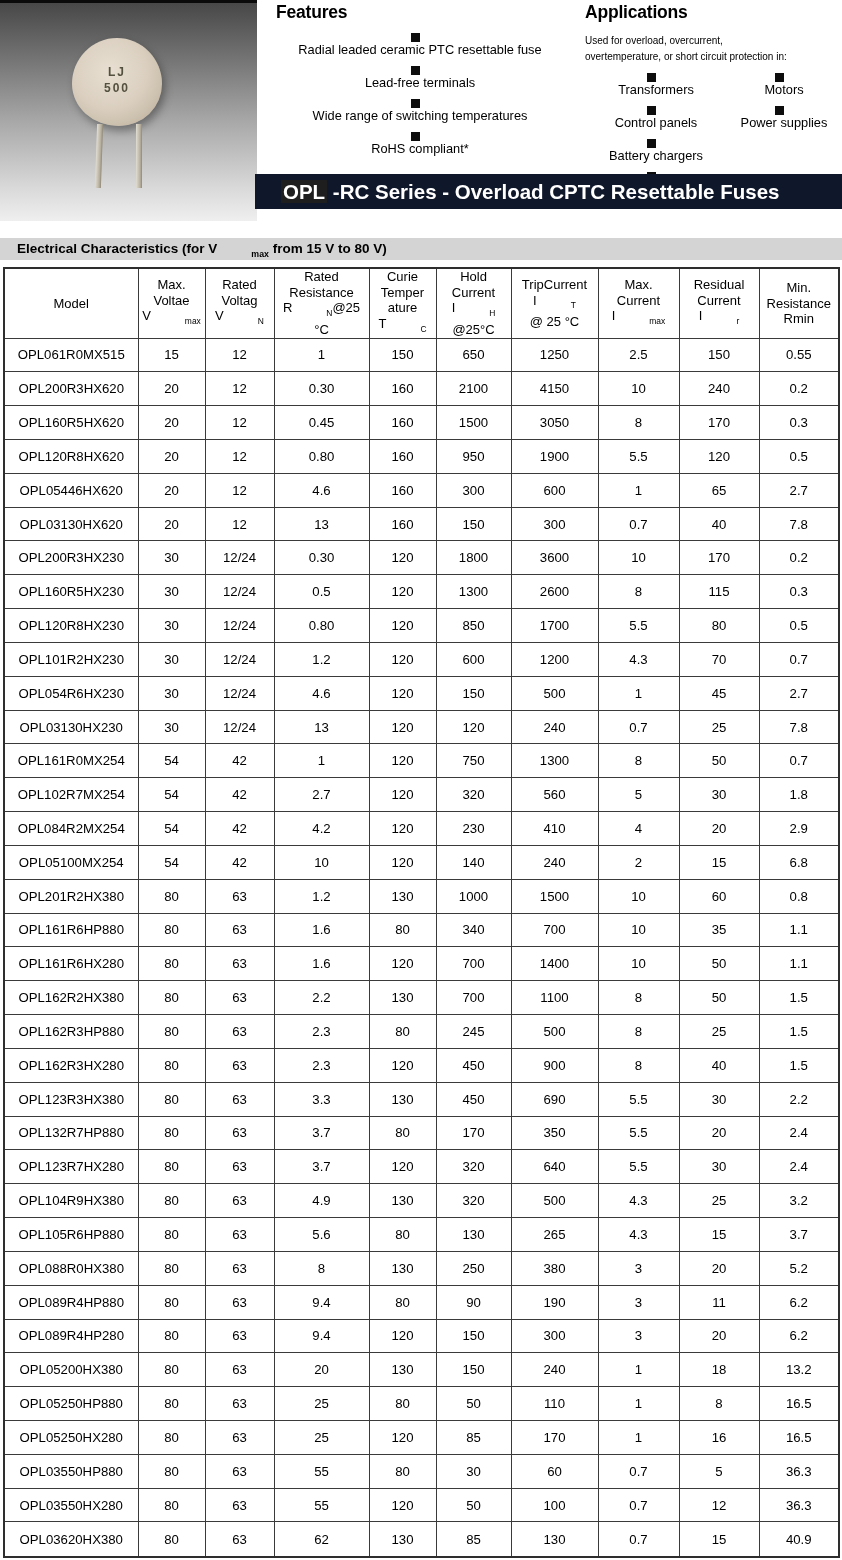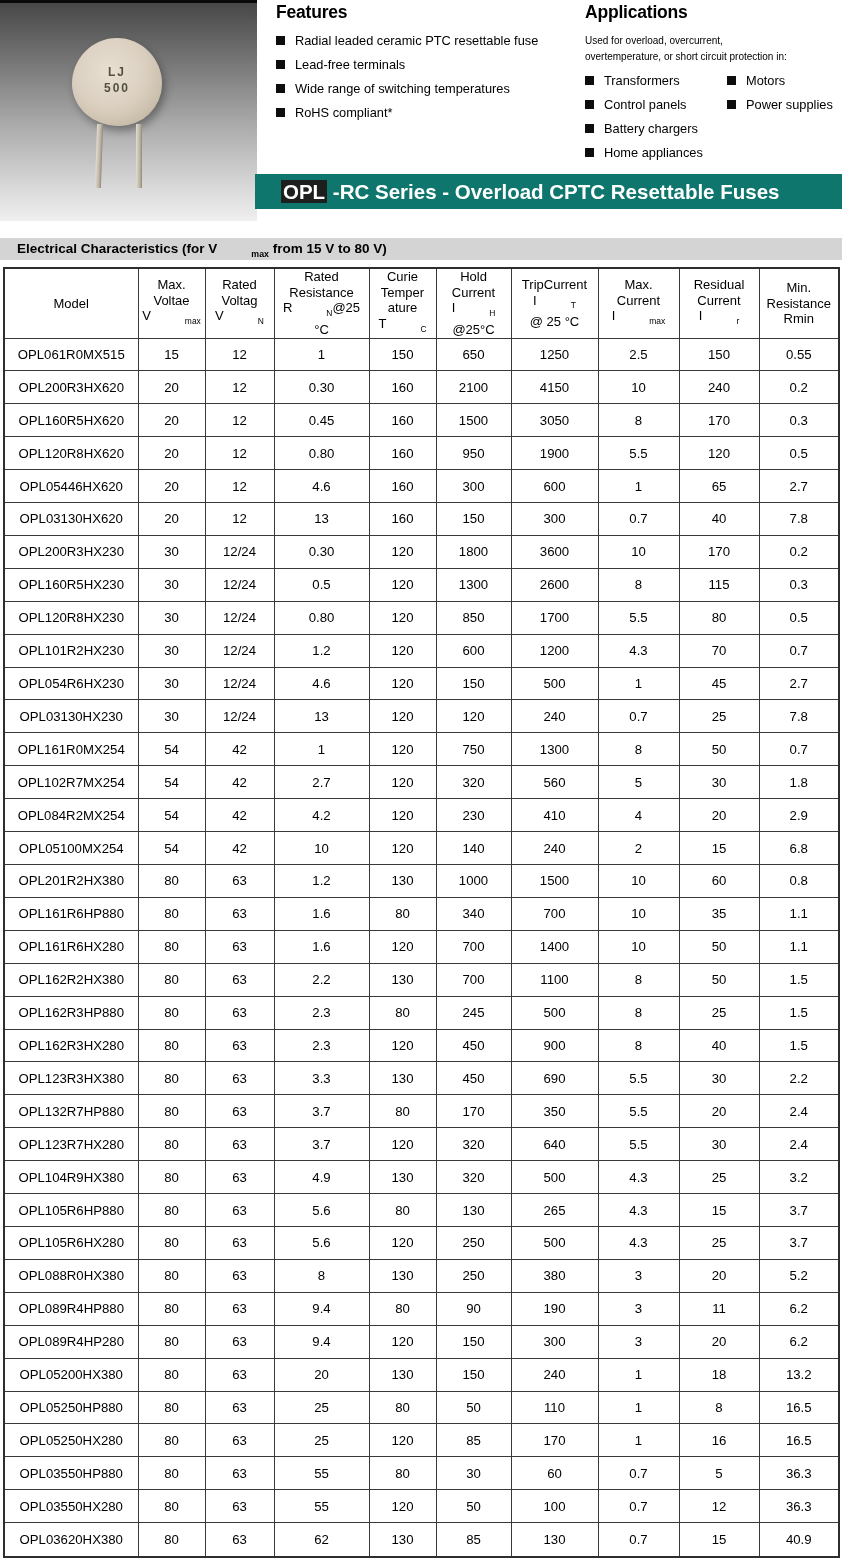--- a/index.html
+++ b/index.html
@@ -30,30 +30,30 @@
   }
   .leg { position: absolute; width: 6px; background: linear-gradient(90deg, #e2ddd2, #b6af9e 70%, #8f8878); }
   .leg-left  { left: 96px;  top: 124px; height: 64px; transform: rotate(2deg); }
   .leg-right { left: 136px; top: 124px; height: 64px; }
 
   
   .features { position: absolute; left: 276px; top: 2px; width: 288px; }
   .applications { position: absolute; left: 585px; top: 2px; width: 256px; }
   h2.block-title { font-size: 17.5px; font-weight: bold; margin: 0 0 10px 0; letter-spacing: -0.2px; }
   .intro { font-size: 10px; line-height: 15.5px; margin: 1px 0 9px 0; }
-  .bullet-item { display: flex; align-items: center; margin-bottom: 9px; font-size: 12.8px; }
+  .bullet-item { display: flex; align-items: center; margin-bottom: 9px; font-size: 12.8px; flex-direction: column; }
   .square { width: 9px; height: 9px; background: #0d0d0d; margin-right: 10px; flex: none; }
   .app-cols { display: flex; }
   .app-col1 { width: 142px; flex: none; }
   .app-col2 { flex: 1; }
 
   
   .banner {
     position: absolute; left: 255px; top: 174px; width: 587px; height: 35px;
-    background: #0f766e; color: #ffffff; font-weight: bold; font-size: 20.5px;
+    background: #0f172a; color: #ffffff; font-weight: bold; font-size: 20.5px;
     line-height: 35px; padding-left: 26px; white-space: nowrap;
   }
   .banner .prefix { background: #1e1e1e; padding: 0 2px; }
 
   
   .section-bar {
     position: absolute; left: 0; top: 238px; width: 842px; height: 22px;
     background: #d4d4d4; font-weight: bold; font-size: 13.5px;
     line-height: 22px; padding-left: 17px;
   }
@@ -501,32 +501,20 @@
           <td>63</td>
           <td>5.6</td>
           <td>80</td>
           <td>130</td>
           <td>265</td>
           <td>4.3</td>
           <td>15</td>
           <td>3.7</td>
         </tr>
         <tr>
-          <td>OPL105R6HX280</td>
-          <td>80</td>
-          <td>63</td>
-          <td>5.6</td>
-          <td>120</td>
-          <td>250</td>
-          <td>500</td>
-          <td>4.3</td>
-          <td>25</td>
-          <td>3.7</td>
-        </tr>
-        <tr>
           <td>OPL088R0HX380</td>
           <td>80</td>
           <td>63</td>
           <td>8</td>
           <td>130</td>
           <td>250</td>
           <td>380</td>
           <td>3</td>
           <td>20</td>
           <td>5.2</td>

